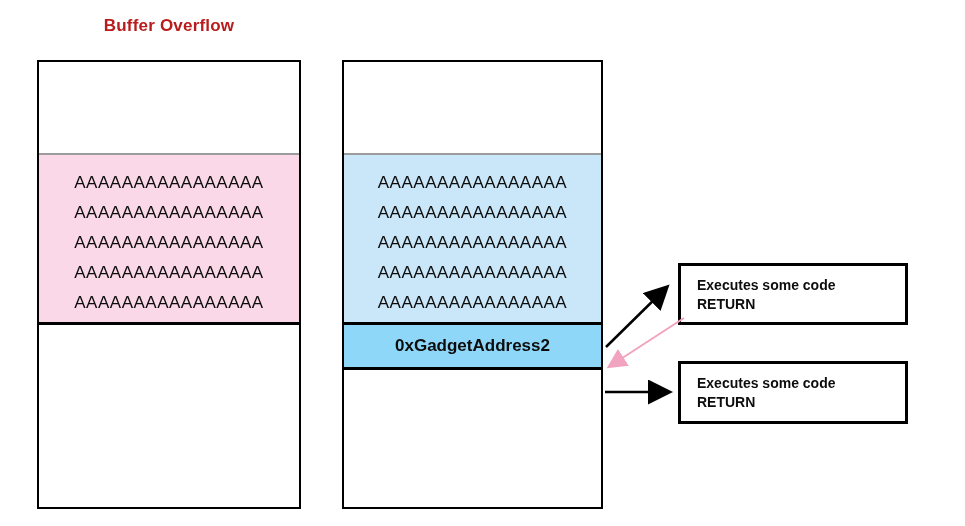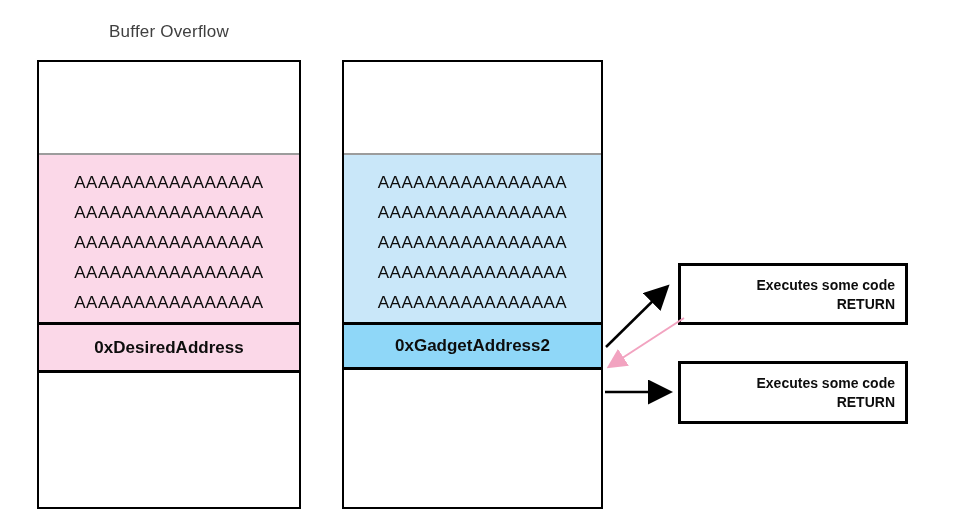--- a/index.html
+++ b/index.html
@@ -11,26 +11,26 @@
   .canvas {
     position: relative;
     width: 965px;
     height: 526px;
     background: #ffffff;
     overflow: hidden;
     color: #0d0d0d;
   }
   .col-title {
     position: absolute;
-    top: 22px;
+    top: 16px;
     text-align: center;
     font-size: 17px;
-    font-weight: normal;
+    font-weight: bold;
     letter-spacing: 0.2px;
-    color: #404040;
+    color: #b91c1c;
   }
   .stack {
     position: absolute;
     top: 60px;
     border: 2px solid #000000;
     background: #ffffff;
     box-sizing: border-box;
     display: flex;
     flex-direction: column;
   }
@@ -65,21 +65,20 @@
     background: #ffffff;
   }
   .code-box {
     position: absolute;
     left: 678px;
     width: 230px;
     border: 3px solid #000000;
     box-sizing: border-box;
     background: #ffffff;
     padding: 10px 10px 0 16px;
-    text-align: right;
   }
   .code-line {
     font-size: 14px;
     font-weight: bold;
     line-height: 19px;
     white-space: nowrap;
   }
   .arrow-layer {
     position: absolute;
     left: 0; top: 0;
@@ -96,23 +95,20 @@
   <div class="col-title" style="left:37px; width:264px;">Buffer Overflow</div>
 
   <div class="stack" style="left:37px; width:264px; height:449px;">
     <div class="sec sec-top"></div>
     <div class="sec sec-fill" style="background-color: rgb(251, 216, 232);">
       <div class="fill-row">AAAAAAAAAAAAAAAA</div>
       <div class="fill-row">AAAAAAAAAAAAAAAA</div>
       <div class="fill-row">AAAAAAAAAAAAAAAA</div>
       <div class="fill-row">AAAAAAAAAAAAAAAA</div>
       <div class="fill-row">AAAAAAAAAAAAAAAA</div>
-    </div>
-    <div class="sec sec-band band-1" style="background-color: rgb(251, 216, 232);">
-      <span>0xDesiredAddress</span>
     </div>
     <div class="sec sec-bottom"></div>
   </div>
 
   <div class="stack" style="left:342px; width:261px; height:449px;">
     <div class="sec sec-top"></div>
     <div class="sec sec-fill" style="background-color: rgb(201, 231, 249);">
       <div class="fill-row">AAAAAAAAAAAAAAAA</div>
       <div class="fill-row">AAAAAAAAAAAAAAAA</div>
       <div class="fill-row">AAAAAAAAAAAAAAAA</div>

